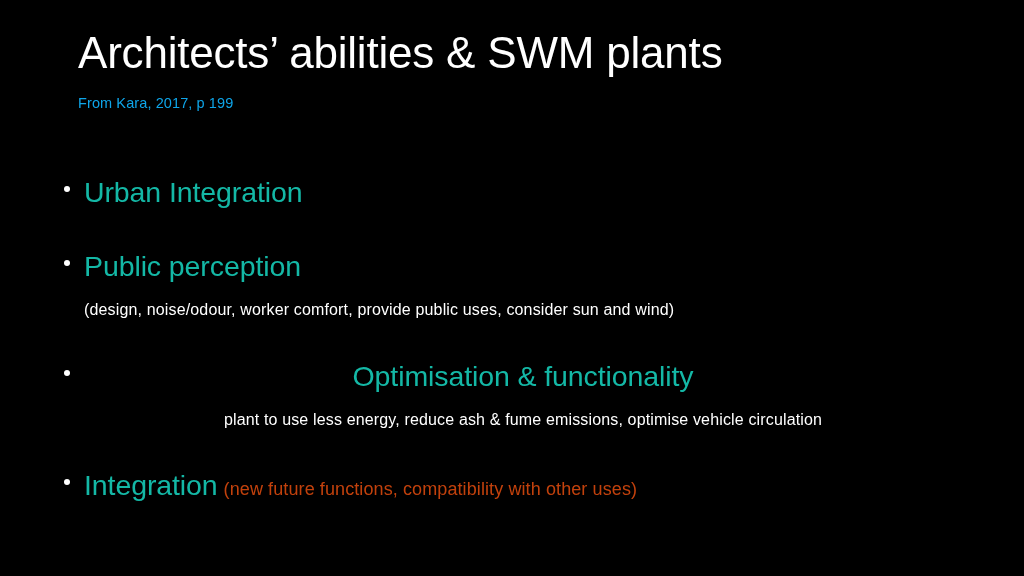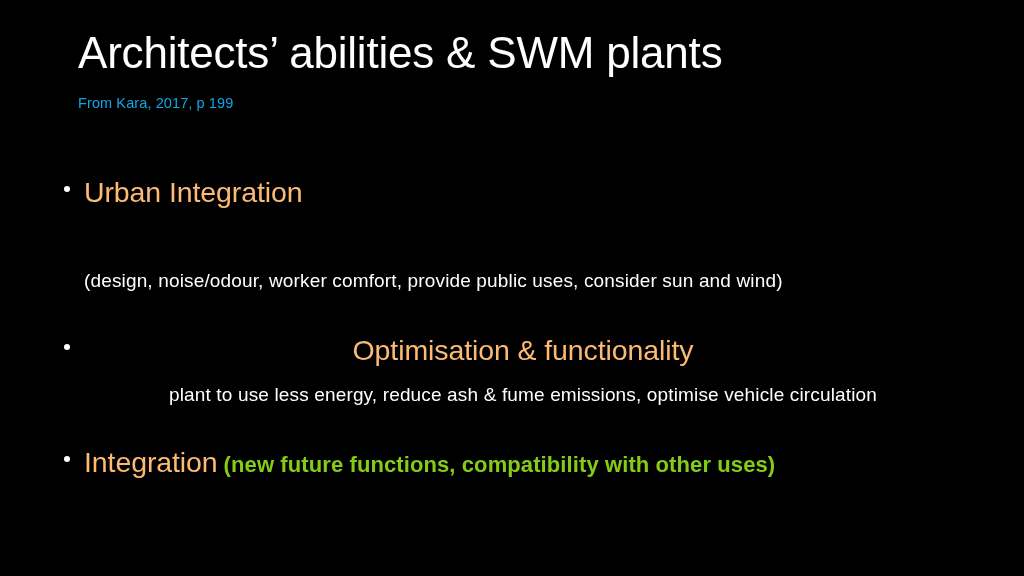--- a/index.html
+++ b/index.html
@@ -77,36 +77,36 @@
     left: 2px;
     top: 0.50em;
     width: 6px;
     height: 6px;
     border-radius: 50%;
     background: #ffffff;
   }
   .bullet-text {
     font-size: 28.5px;
     font-weight: 400;
-    color: #fdba74;
+    color: #14b8a6;
     letter-spacing: -0.1px;
   }
   .bullet-inline-note {
-    font-size: 22px;
-    font-weight: 700;
-    color: #84cc16;
+    font-size: 18px;
+    font-weight: 400;
+    color: #c2410c;
     letter-spacing: 0.1px;
     padding-left: 6px;
   }
 
   .sub-text {
     display: block;
     padding-left: 22px;
     padding-top: 18px;
-    font-size: 19px;
+    font-size: 16px;
     font-weight: 400;
     color: #ffffff;
     letter-spacing: 0.15px;
     line-height: 1.2;
     white-space: nowrap;
   }
 </style>
 </head>
 <body>
 
@@ -120,20 +120,24 @@
   <div class="body-block">
 
     <div class="bullet-group g1">
       <div class="bullet-row">
         <span class="bullet-dot"></span>
         <span class="bullet-text">Urban Integration</span>
       </div>
     </div>
 
     <div class="bullet-group g2">
+      <div class="bullet-row">
+        <span class="bullet-dot"></span>
+        <span class="bullet-text">Public perception</span>
+      </div>
       <span class="sub-text">(design, noise/odour, worker comfort, provide public uses, consider sun and wind)</span>
     </div>
 
     <div class="bullet-group g3">
       <div class="bullet-row">
         <span class="bullet-dot"></span>
         <span class="bullet-text">Optimisation &amp; functionality</span>
       </div>
       <span class="sub-text">plant to use less energy, reduce ash &amp; fume emissions, optimise vehicle circulation</span>
     </div>

